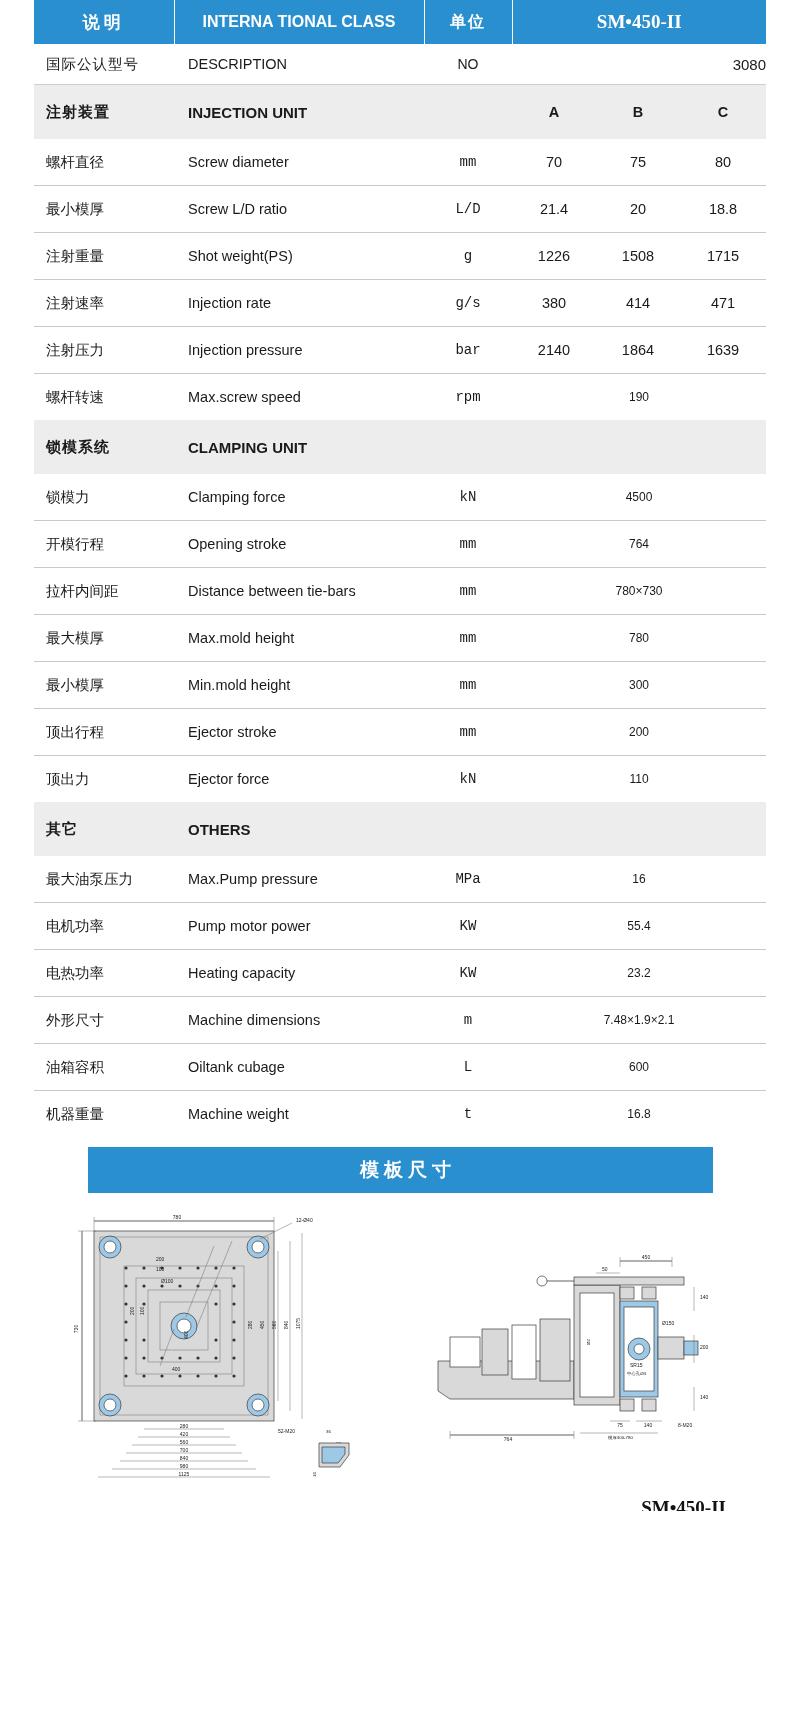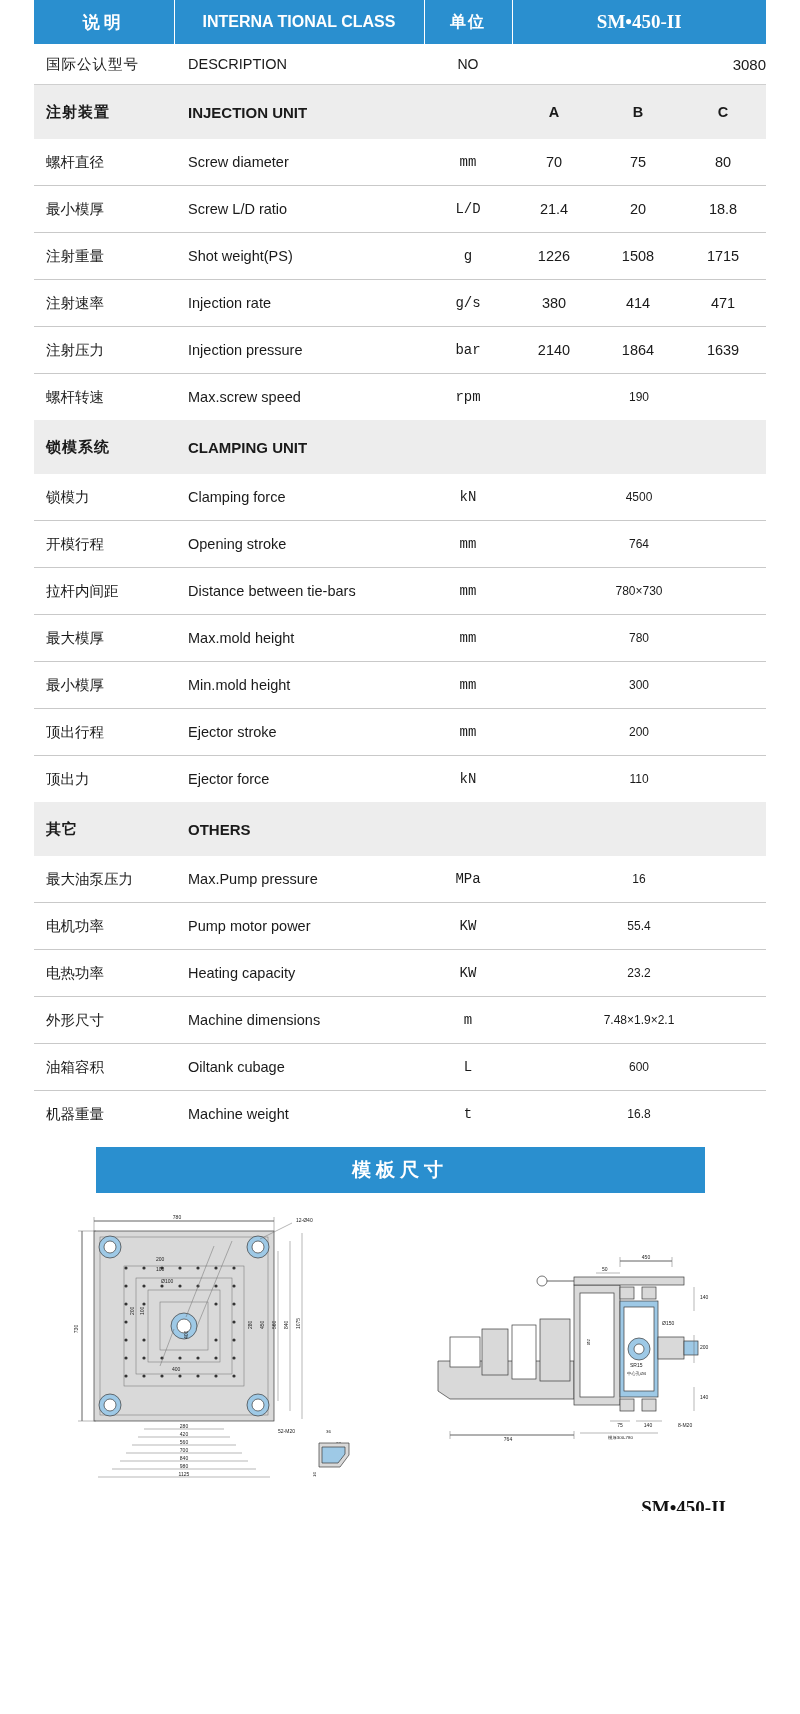--- a/index.html
+++ b/index.html
@@ -114,20 +114,21 @@
     margin: 10px auto 0 auto;
     height: 46px;
     background: #2a8fcf;
     color: #ffffff;
     font-size: 19px;
     font-weight: bold;
     letter-spacing: 5px;
     display: flex;
     align-items: center;
     justify-content: center;
+    padding-left: 16px;
   }
 
   .drawings {
     width: 732px;
     margin: 18px auto 0 auto;
     position: relative;
     height: 300px;
   }
   .dwg-left {
     position: absolute;

